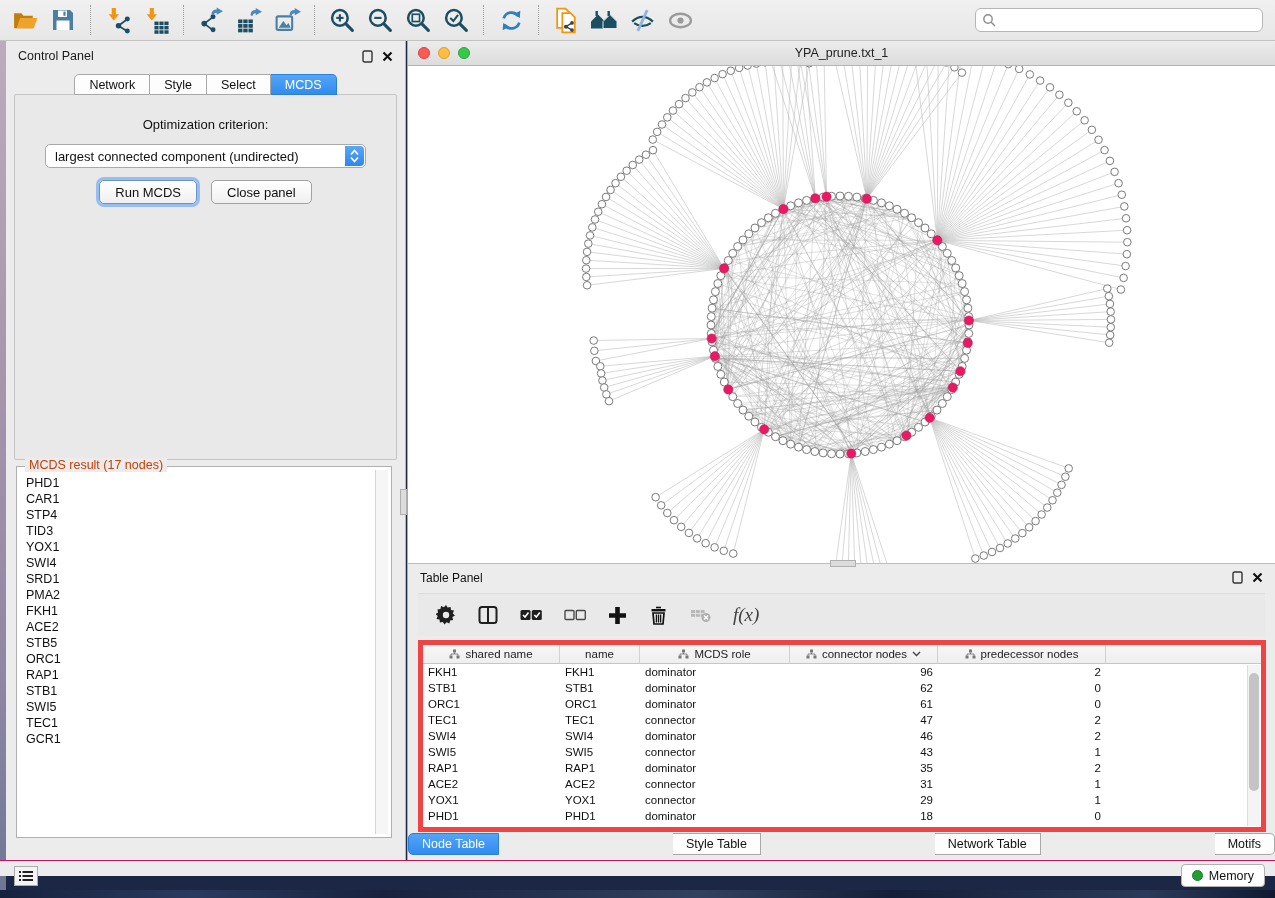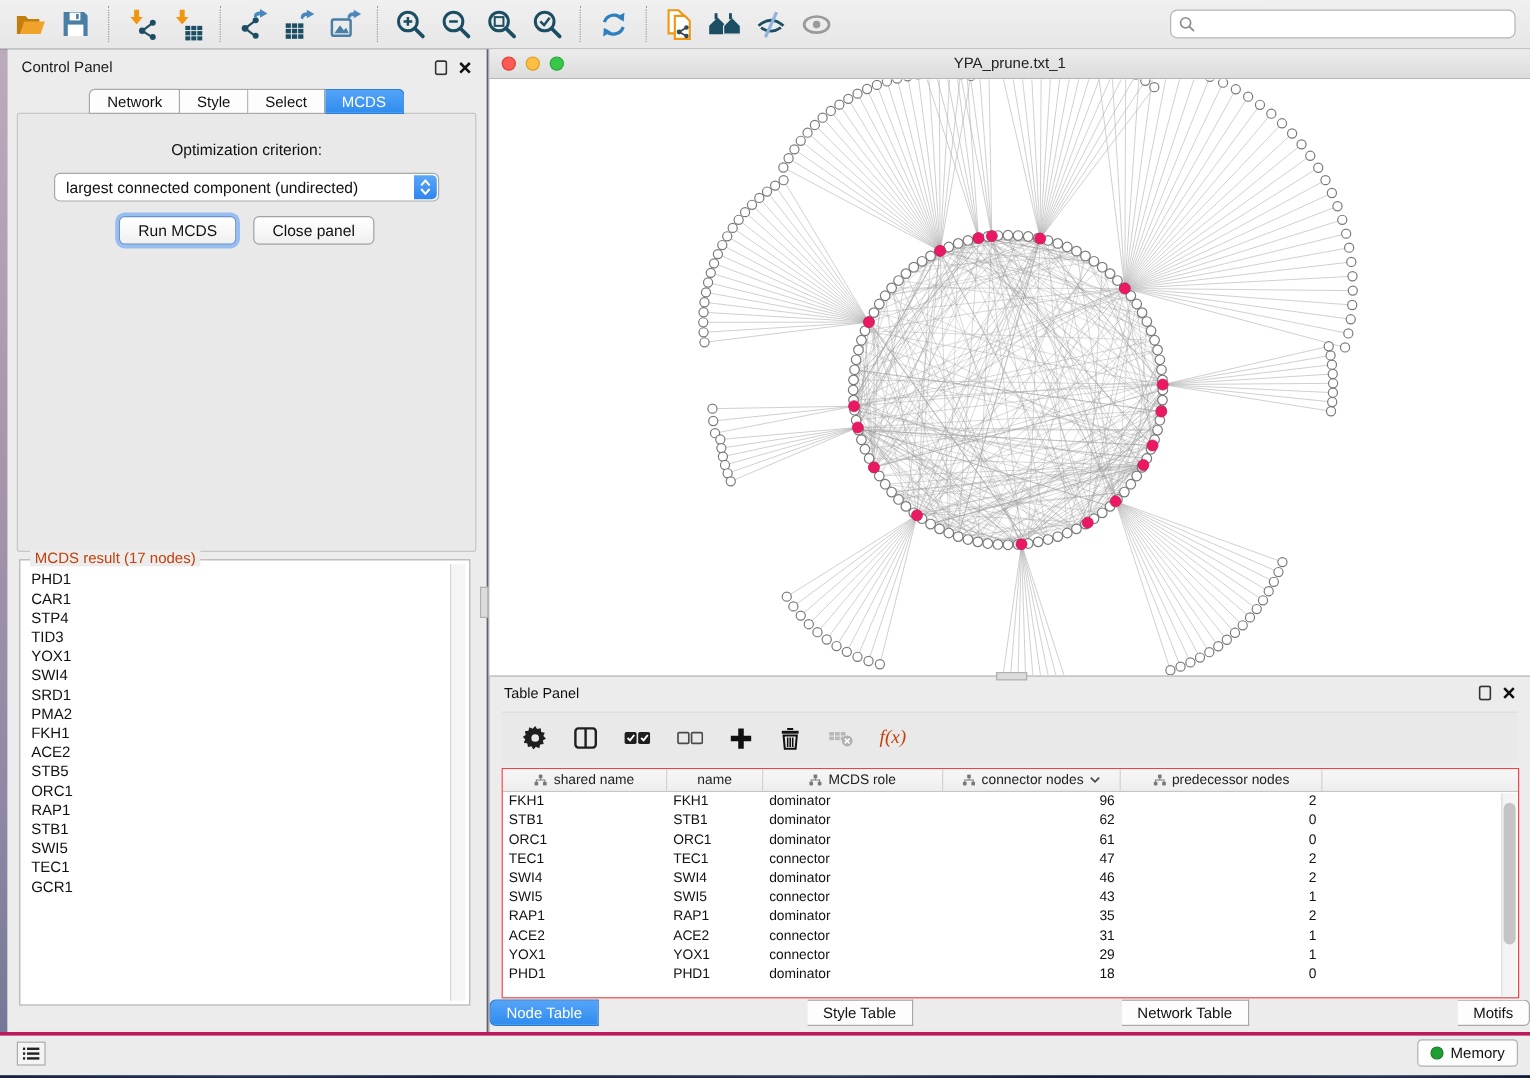--- a/index.html
+++ b/index.html
@@ -79,44 +79,44 @@
   .nw-title { position:absolute; left:0; right:0; text-align:center; font-size:12.5px; color:#222; }
   .nw-canvas { position:relative; width:100%; height:497px; background:#fff; overflow:hidden; }
 
   
   .table-panel { position:absolute; left:407px; top:563px; width:868px; height:297px;
                  background:#ececec; border-left:1px solid #a9a9a9; border-top:1px solid #bdbdbd; }
   .tp-titlebar { height:27px; display:flex; align-items:center; padding:0 12px;justify-content:center; }
   .tp-toolbar { margin:2px 10px 0 10px; height:43px; background:#e9e9e9;
                 border-top:1px solid #dcdcdc; display:flex; align-items:center; gap:22px; padding-left:18px; }
   .tpi { display:flex; align-items:center; justify-content:center; }
-  .fx { font-family:"Liberation Serif","DejaVu Serif",serif; font-style:italic; font-size:16px; color:#c2410c; }
+  .fx { font-family:"Liberation Serif","DejaVu Serif",serif; font-style:italic; font-size:19px; color:#404040; }
   .tp-table { position:absolute; left:10px; top:76px; width:848px; height:192px; background:#fff;
-              border:1px solid #ef4444; overflow:hidden; }
+              border:5px solid #ef4444; overflow:hidden; }
   .thead { display:flex; height:19px; background:linear-gradient(#f7f7f7,#eeeeee);
            border-bottom:1px solid #c6c6c6; }
   .th { display:flex; align-items:center; justify-content:center; gap:5px; font-size:11.5px;
         color:#222; border-right:1px solid #d2d2d2; position:relative; }
   .trow { display:flex; height:16px; align-items:center; }
   .td { font-size:11.5px; padding:0 5px; white-space:nowrap; overflow:hidden; }
   .num { text-align:right; }
   .c1 { width:137px; } .c2 { width:80px; } .c3 { width:150px; } .c4 { width:148px; } .c5 { width:168px; }
   .tp-scroll { position:absolute; right:1px; top:20px; bottom:1px; width:13px; background:#f4f4f4;
                border-left:1px solid #ddd; }
   .tp-thumb { position:absolute; left:1px; right:1px; top:8px; height:118px; background:#c4c4c4; border-radius:6px; }
   .tp-tabs { position:absolute; left:0; right:0; bottom:5px; display:flex; justify-content:space-between; }
   .btab { height:22px; padding:0 13px; display:flex; align-items:center; font-size:12.5px;
           background:#fdfdfd; border:1px solid #a8a8a8; border-left-width:0; }
   .btab:first-child { border-left-width:1px; border-radius:5px 0 0 5px; }
   .btab.last { border-radius:0 5px 5px 0; }
   .btab.active { background:linear-gradient(#55a4f8,#2f8cef); border-color:#2b7fd8; color:#fff; }
 
   
-  .status-bar { position:absolute; left:0; top:860px; width:1275px; height:36px;
-                background:#ececec; border-top:3px solid #be185d; }
+  .status-bar { position:absolute; left:0; top:860px; width:1275px; height:16px;
+                background:#ececec; border-top:1px solid #be185d; }
   .list-btn { position:absolute; left:14px; top:5px; width:24px; height:20px; background:#f4f4f4;
               border:1px solid #ababab; display:flex; align-items:center; justify-content:center; }
   .memory-btn { position:absolute; right:10px; top:3px; height:23px; padding:0 10px;
                 background:#fdfdfd; border:1px solid #b0b0b0; border-radius:4px;
                 display:flex; align-items:center; gap:6px; font-size:12.5px; }
   .mem-dot { width:11px; height:11px; border-radius:50%; background:#1f9e33; border:1px solid #188028; }
 </style>
 </head>
 <body>
 

